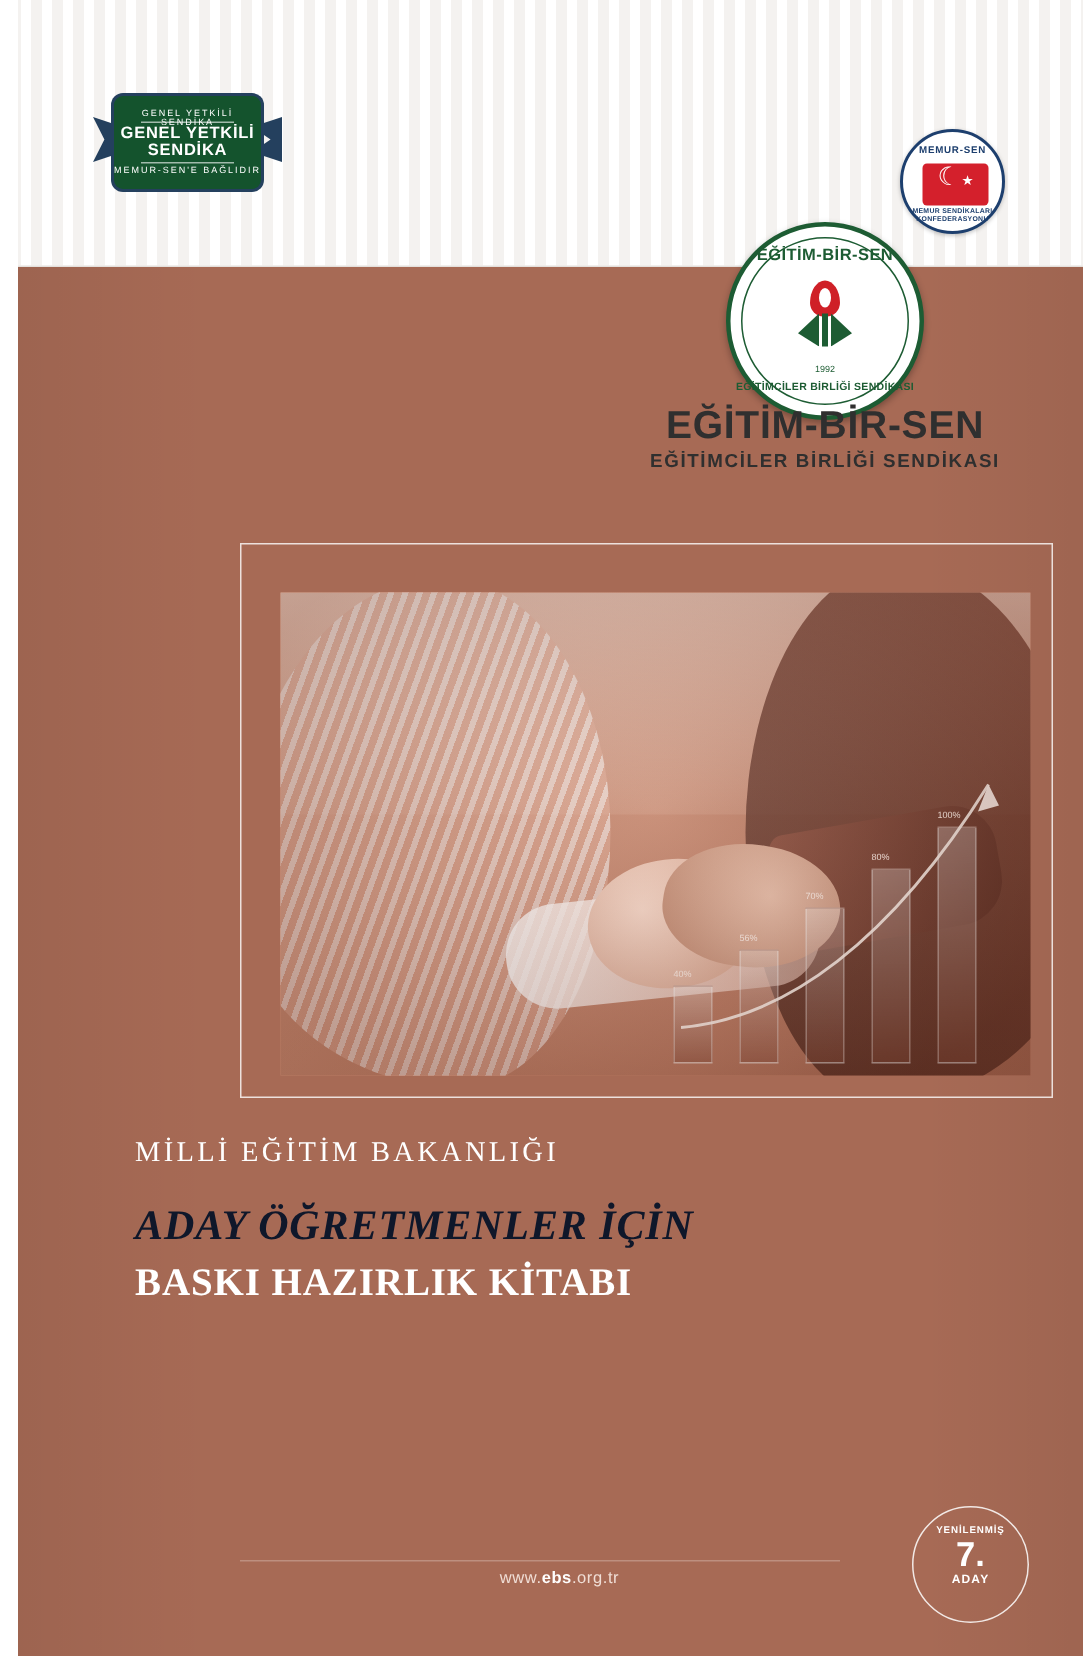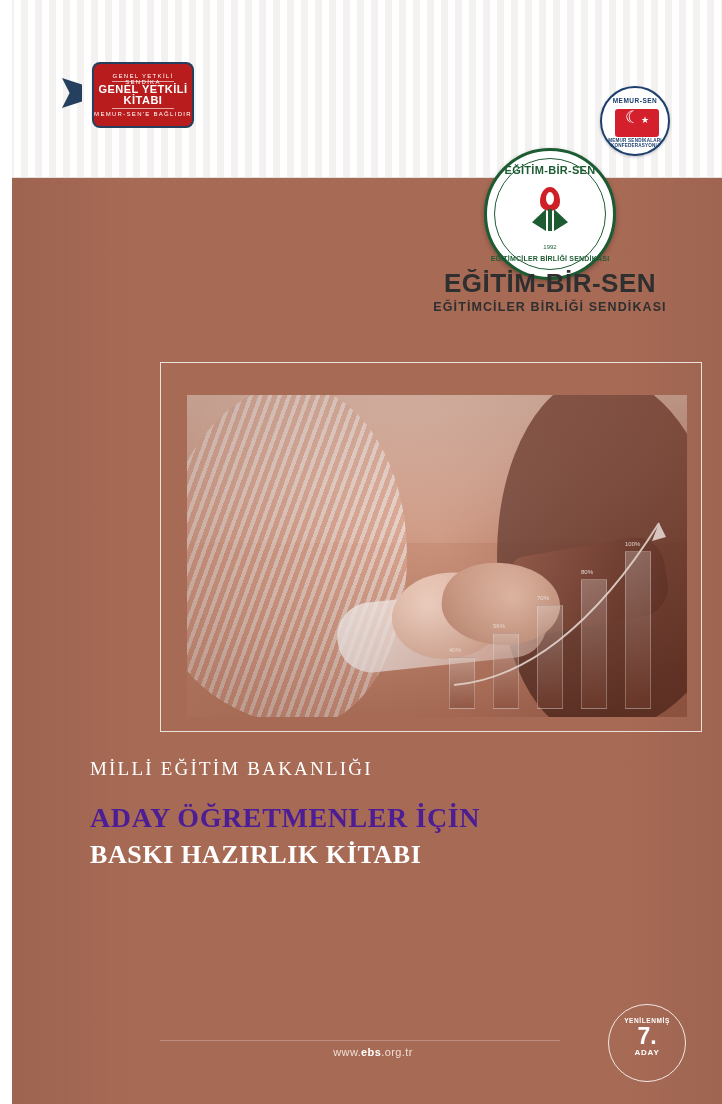--- a/index.html
+++ b/index.html
@@ -34,22 +34,22 @@
   .body-bg::before{
     content:"";
     position:absolute; left:0; top:0; width:100%; height:100%;
     background: linear-gradient(to right, rgba(0,0,0,0.06), rgba(0,0,0,0) 18%, rgba(0,0,0,0) 85%, rgba(0,0,0,0.05));
   }
   
   .ribbon-badge {
     position: absolute; left: 62px; top: 58px; width: 126px; height: 74px;
   }
   .ribbon-badge .ribbon-core {
-    position: absolute; left: 32px; top: 6px; width: 98px; height: 62px;
-    background: #b91c1c;
+    position: absolute; left: 14px; top: 6px; width: 98px; height: 62px;
+    background: #14532d;
     border-radius: 6px;
     box-shadow: 0 0 0 2px #24405e;
   }
   .ribbon-badge .notch-l, .ribbon-badge .notch-r {
     position: absolute; top: 20px; width: 20px; height: 30px; background: #24405e;
   }
   .ribbon-badge .notch-l { left: 0px; clip-path: polygon(0 0, 100% 22%, 100% 78%, 0 100%, 38% 50%); }
   .ribbon-badge .notch-r { right: 0px; clip-path: polygon(100% 0, 100% 100%, 0 78%, 62% 50%, 0 22%); }
   .rb-arc-top, .rb-arc-bot {
     position: absolute; left: 0; width: 98px; text-align: center;
@@ -230,22 +230,23 @@
   
   .titles {
     position: absolute; left: 90px; top: 758px; width: 560px; text-align: left;
   }
   .t-ministry {
     font-family: "Liberation Serif", serif;
     font-size: 19px; color: #ffffff; letter-spacing: 2.2px; font-weight: normal;
   }
   .t-main1 {
     font-family: "Liberation Serif", serif;
-    font-size: 28px; color: #4c1d95; font-weight: bold; letter-spacing: .6px;
+    font-size: 28px; color: #0f172a; font-weight: bold; letter-spacing: .6px;
     margin-top: 22px;
+    font-style: italic;
   }
   .t-main2 {
     font-family: "Liberation Serif", serif;
     font-size: 26px; color: #ffffff; font-weight: bold; letter-spacing: .6px;
     margin-top: 6px;
   }
   
   .seal {
     position: absolute; left: 608px; top: 1004px; width: 78px; height: 78px;
     border-radius: 50%;
@@ -286,21 +287,21 @@
   <div class="body-bg"></div>
 
   <div class="ribbon-badge">
     <div class="notch-l"></div>
     <div class="notch-r"></div>
     <div class="ribbon-core">
       <div class="rb-arc-top">GENEL YETKİLİ SENDİKA</div>
       <div class="rb-rule" style="top:17px;"></div>
       <div class="rb-main">
         <div>GENEL YETKİLİ</div>
-        <div>KİTABI</div>
+        <div>SENDİKA</div>
       </div>
       <div class="rb-rule" style="bottom:17px;"></div>
       <div class="rb-arc-bot">MEMUR-SEN'E BAĞLIDIR</div>
     </div>
   </div>
 
   <div class="memursen">
     <div class="ms-top">MEMUR-SEN</div>
     <div class="ms-flag"></div>
     <div class="ms-bot">MEMUR SENDİKALARI KONFEDERASYONU</div>

